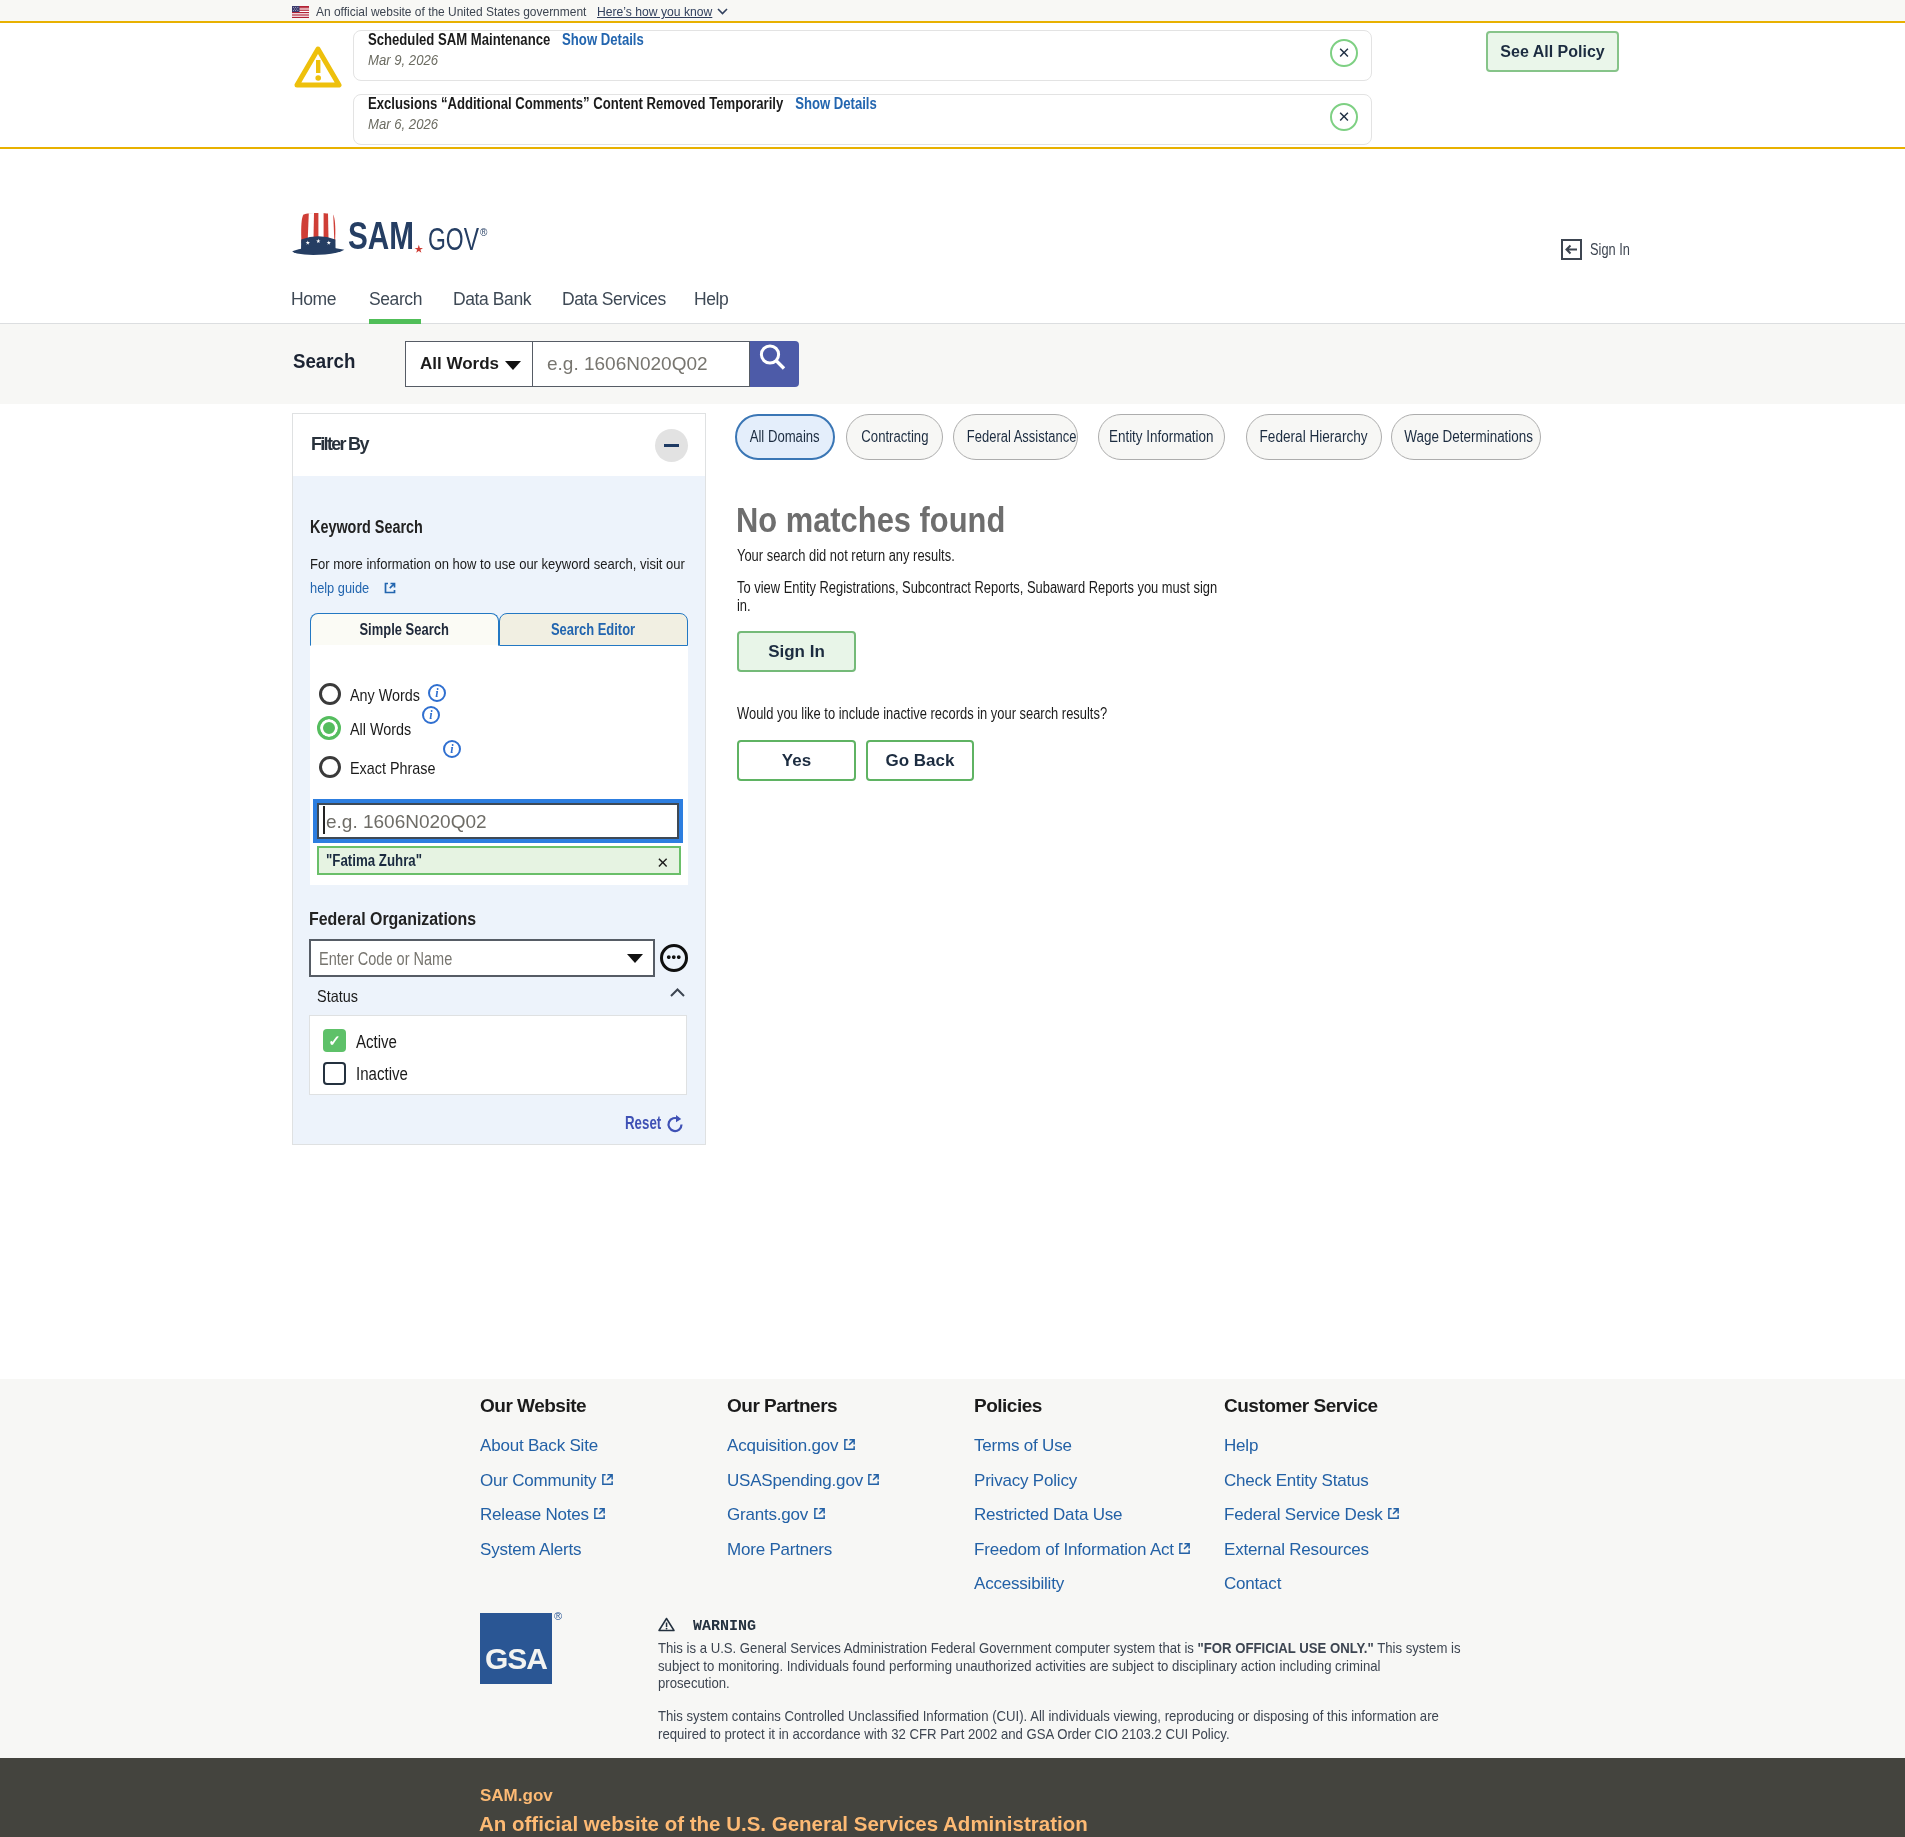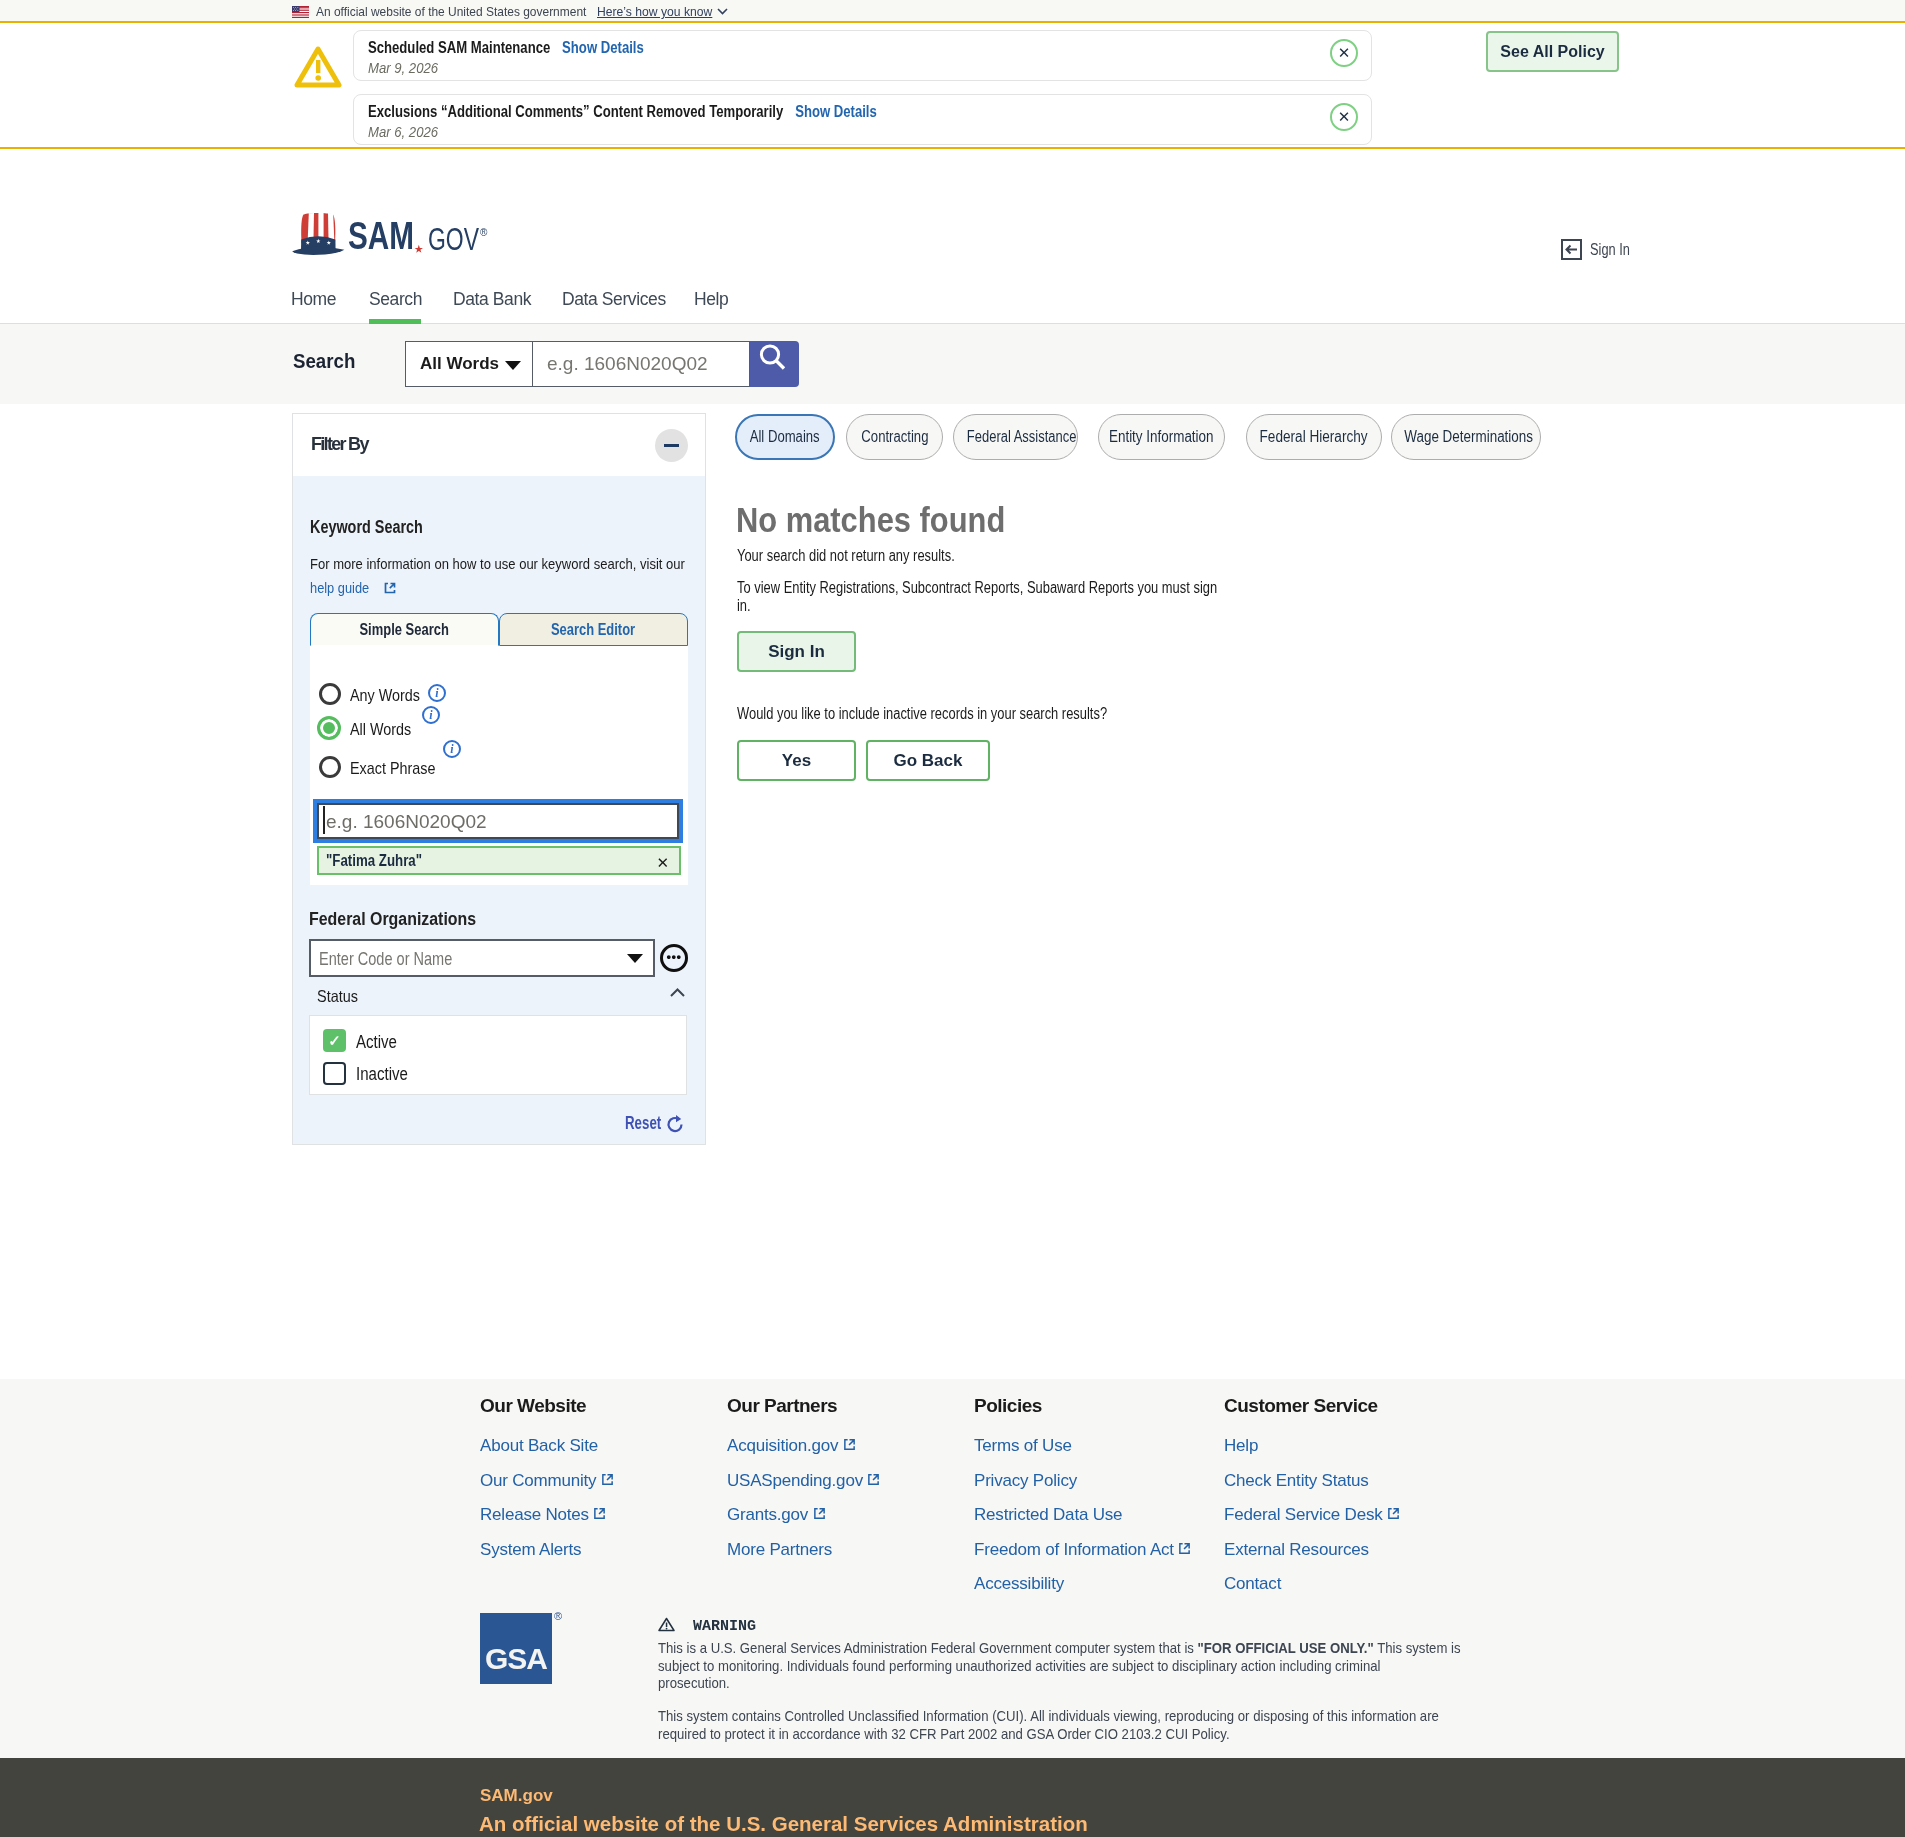--- a/index.html
+++ b/index.html
@@ -9,21 +9,21 @@
   a { text-decoration:none; }
   
   .govbanner { height:23px; background:#f8f8f5; border-bottom:2px solid #e8b100; position:relative; }
   .govbanner .flag { position:absolute; left:292px; top:6px; }
   .govbanner .txt { position:absolute; left:316px; top:4px; font-size:13px; color:#3d4551; transform:scaleX(0.92); transform-origin:left center; white-space:nowrap; }
   .govbanner .how { position:absolute; left:597px; top:4px; font-size:13px; color:#32415e; text-decoration:underline; transform:scaleX(0.935); transform-origin:left center; white-space:nowrap; }
   .govbanner .chev { position:absolute; left:717px; top:8px; }
   
   .alerts { height:126px; background:#fff; border-bottom:2px solid #e8b100; position:relative; }
   .alerts .tri { position:absolute; left:293px; top:22px; }
-  .alertbox { position:absolute; left:353px; width:1019px; background:#fff; border:1px solid #e3e3e3; border-radius:8px; padding:8px 0 0 14px; }
+  .alertbox { position:absolute; left:353px; width:1019px; background:#fff; border:1px solid #e3e3e3; border-radius:8px; padding:0 0 0 14px; }
   .alertbox.b1 { top:7px; height:51px; }
   .alertbox.b2 { top:71px; height:51px; }
   .alertbox .ttl { font-size:16px; font-weight:bold; color:#1b1b1b; transform:scaleX(0.82); transform-origin:left center; white-space:nowrap; }
   .alertbox .ttl a { color:#2265af; margin-left:10px; }
   .alertbox .date { font-size:15px; font-style:italic; color:#6b6b61; margin-top:2px; transform:scaleX(0.875); transform-origin:left center; }
   .aclose { position:absolute; right:13px; top:8px; width:28px; height:28px; border:2px solid #7ed083; border-radius:50%; color:#1c2c40; font-size:15px; line-height:24px; text-align:center; }
   .seeall { position:absolute; left:1486px; top:8px; width:133px; height:41px; background:#eaf6ea; border:2px solid #86c489; border-radius:4px; font-size:16px; font-weight:bold; color:#1c2c40; text-align:center; line-height:37px; }
   
   .hdr { height:93px; position:relative; background:#fff;margin-top:36px; }
   .hdr .logo { position:absolute; left:292px; top:21px; }
@@ -99,21 +99,21 @@
   .p4 { left:1098px; width:127px;text-align:center; } .p5 { left:1246px; width:136px; } .p6 { left:1391px; width:150px; }
   .nmf { position:absolute; left:736px; top:96px; font-size:35px; font-weight:bold; color:#6e6e6e; transform:scaleX(0.882); transform-origin:left center; white-space:nowrap; }
   .rtxt { position:absolute; font-size:16px; color:#1b1b1b; transform:scaleX(0.807); transform-origin:left top; white-space:nowrap; }
   .rtxt1 { left:737px; top:143px; }
   .rtxt2 { left:737px; top:175px; line-height:18px; }
   .gbtn { position:absolute; height:41px; background:#fff; border:2px solid #5fb363; border-radius:4px; font-size:17px; font-weight:bold; color:#1c2c40; text-align:center; line-height:37px; }
   .gbtn.fill { background:#e8f5e8; border-color:#74ba78; }
   .signbtn { left:737px; top:227px; width:119px; }
   .rtxt3 { left:737px; top:301px; }
   .yesbtn { left:737px; top:336px; width:119px; }
-  .gobtn { left:866px; top:336px; width:124px; }
+  .gobtn { left:866px; top:336px; width:108px; }
   
   .foot { height:379px; background:#f7f7f5; position:relative; font-size:17px; }
   .foot .col { position:absolute; top:16px; }
   .foot .c1 { left:480px; } .foot .c2 { left:727px; } .foot .c3 { left:974px; } .foot .c4 { left:1224px; }
   .foot h3 { font-size:19px; letter-spacing:-0.5px; color:#1b1b1b; margin-bottom:20px; }
   .foot ul { list-style:none; }
   .foot li { margin-bottom:16.5px; line-height:18px; letter-spacing:-0.2px; }
   .foot a { color:#2361a6; }
   .gsalogo { position:absolute; left:480px; top:234px; width:72px; height:71px; background:#2a5694; }
   .gsalogo span { position:absolute; left:0; width:72px; text-align:center; top:29px; color:#f3f3f1; font-weight:bold; font-size:30px; letter-spacing:-1px; }

